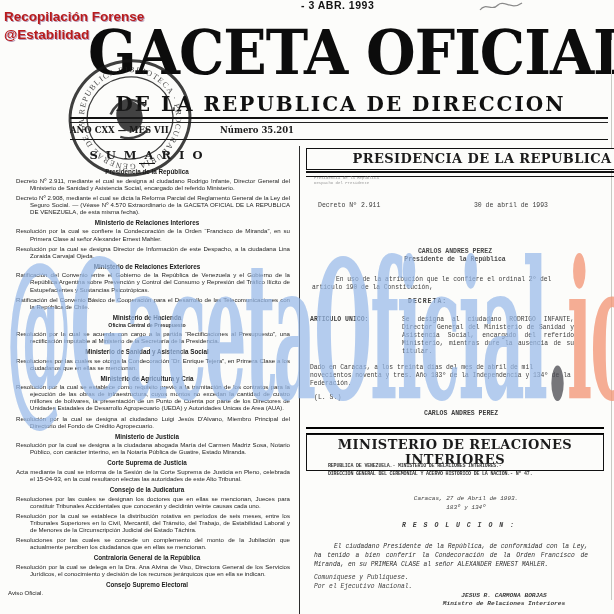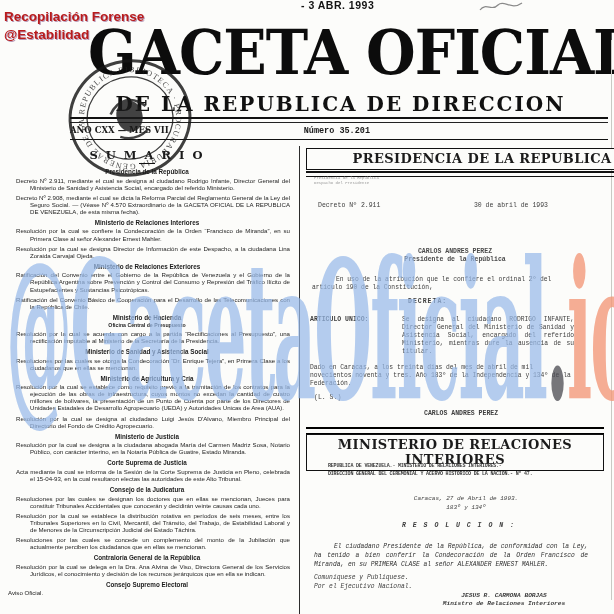--- a/index.html
+++ b/index.html
@@ -13,21 +13,21 @@
         font-family:"DejaVu Serif",serif;font-weight:bold;font-size:57px;letter-spacing:-1px;
         transform:scaleY(1.08);transform-origin:top center;color:#0c0c0c;}
   .mast-sub{position:absolute;left:88px;top:92px;width:505px;text-align:center;white-space:nowrap;
         font-family:"DejaVu Serif",serif;font-weight:bold;font-size:20px;letter-spacing:2px;color:#111;}
   .rule-a{position:absolute;left:70px;top:117px;width:538px;height:3px;
         border-top:2px solid #111;border-bottom:1px solid #222;}
   .info-row{position:absolute;left:70px;top:125px;width:538px;display:flex;align-items:baseline;
         font-family:"DejaVu Serif",serif;font-size:8.5px;}
   .info-left{font-weight:bold;width:150px;}
   .info-center{flex:1;text-align:center;}
-  .info-right{width:150px;text-align:right;font-weight:bold;font-family:Liberation Mono, monospace;}
+  .info-right{width:150px;font-weight:bold;}
   .rule-b{position:absolute;left:70px;top:139px;width:538px;border-top:1.5px solid #111;}
   .seal{position:absolute;left:64px;top:54px;opacity:.82;}
   
   .col-divider{position:absolute;left:299px;top:146px;width:1px;height:468px;background:#2c2c2c;}
   .edge-r{position:absolute;left:611px;top:40px;width:1px;height:560px;background:#c9c9c4;}
   
   .sumario{position:absolute;left:4px;top:148px;width:286px;}
   .sum-title{text-align:center;font-family:"DejaVu Serif",serif;font-weight:bold;font-size:11.5px;
         letter-spacing:2px;}
   .sum-title-rule{width:16px;border-top:1.5px solid #111;margin:1px auto 4px;}

